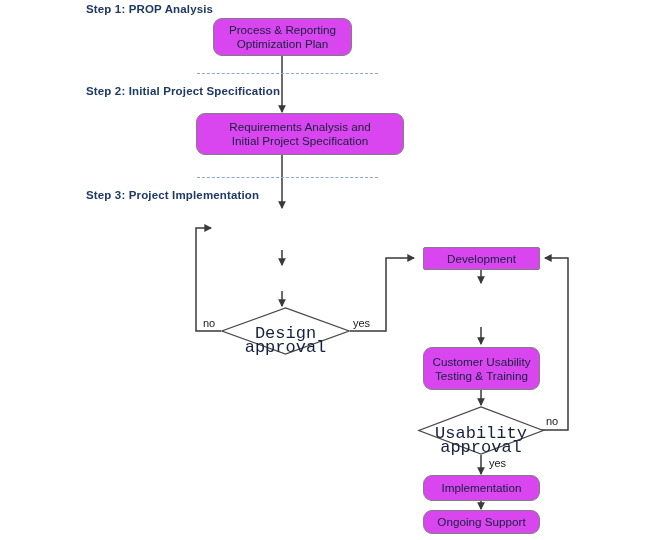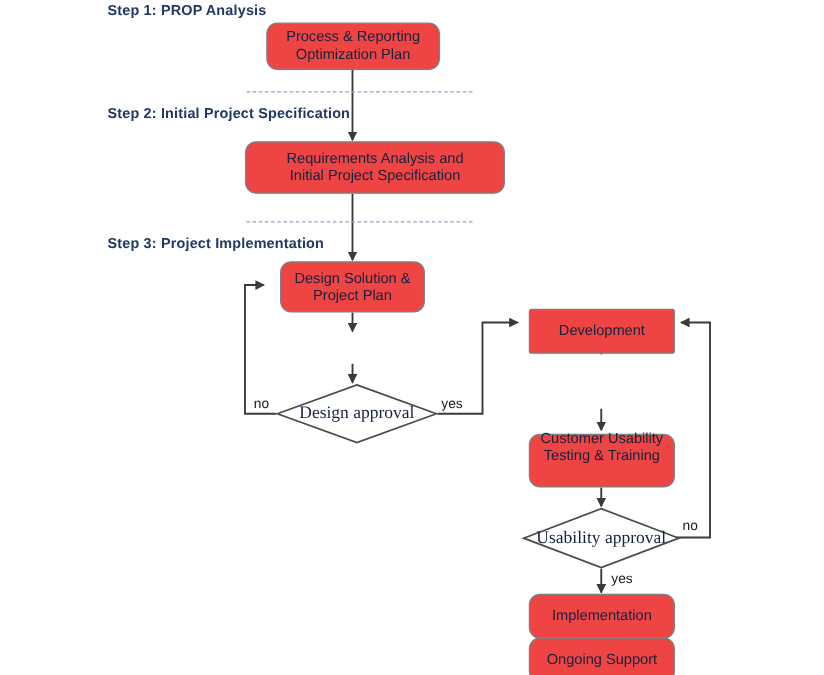--- a/index.html
+++ b/index.html
@@ -23,30 +23,30 @@
     font-size: 11.5px;
     font-weight: bold;
     color: #1f3864;
     letter-spacing: 0.15px;
     white-space: nowrap;
   }
   .node {
     position: absolute;
     box-sizing: border-box;
     border: 1.3px solid #7f7f7f;
-    background: #ef4444;
+    background: #d946ef;
     color: #16213e;
     font-family: "Liberation Sans", sans-serif;
     font-size: 11.7px;
     line-height: 14px;
     display: flex;
     align-items: center;
     justify-content: center;
     text-align: center;
-    padding: 17px 3px;
+    padding: 7px 3px;
   }
   .node.round {
     border-radius: 9px;
   }
   .node.sq {
     border-radius: 2px;
   }
   .node span {
     display: block;
   }
@@ -57,25 +57,25 @@
     display: block;
     overflow: visible;
   }
   .diamond-text {
     position: absolute;
     left: 0;
     top: 0;
     width: 100%;
     height: 100%;
     display: flex;
-    align-items: center;
+    align-items: flex-end;
     justify-content: center;
     text-align: center;
-    font-family: Liberation Serif, serif;
-    font-size: 14px;
+    font-family: Liberation Mono, monospace;
+    font-size: 17px;
     line-height: 14px;
     color: #16213e;
     pointer-events: none;
   }
   .edge-label {
     position: absolute;
     font-family: "Liberation Sans", sans-serif;
     font-size: 11px;
     color: #1a1a1a;
     white-space: nowrap;
@@ -147,26 +147,20 @@
     </div>
   </div>
 
   <div class="node round" style="left:196px; top:113px; width:208px; height:42px;">
     <div>
       <span>Requirements Analysis and</span>
       <span>Initial Project Specification</span>
     </div>
   </div>
 
-  <div class="node round" style="left:224px; top:209px; width:116px; height:41px;">
-    <div>
-      <span>Design Solution &amp;</span>
-      <span>Project Plan</span>
-    </div>
-  </div>
 
 
   <div class="diamond-wrap" style="left:221px; top:307px; width:129px; height:48px;">
     <svg viewBox="0 0 129 48" width="129" height="48" xmlns="http://www.w3.org/2000/svg">
       <polygon points="64.5,0.9 128.1,24 64.5,47.1 0.9,24" fill="#ffffff" stroke="#4a4a4a" stroke-width="1.3"></polygon>
     </svg>
     <div class="diamond-text">
       <div>
         <span>Design</span>
         <span>approval</span>
@@ -174,21 +168,21 @@
     </div>
   </div>
 
   <div class="node sq" style="left:423px; top:247px; width:117px; height:23px;">
     <div>
       <span>Development</span>
     </div>
   </div>
 
 
-  <div class="node round" style="left:423px; top:347px; width:117px; height:43px;align-items:flex-end;">
+  <div class="node round" style="left:423px; top:347px; width:117px; height:43px;">
     <div>
       <span>Customer Usability</span>
       <span>Testing &amp; Training</span>
     </div>
   </div>
 
   <div class="diamond-wrap" style="left:418px; top:406px; width:126px; height:49px;">
     <svg viewBox="0 0 126 49" width="126" height="49" xmlns="http://www.w3.org/2000/svg">
       <polygon points="63,0.9 125.1,24.5 63,48.1 0.9,24.5" fill="#ffffff" stroke="#4a4a4a" stroke-width="1.3"></polygon>
     </svg>

